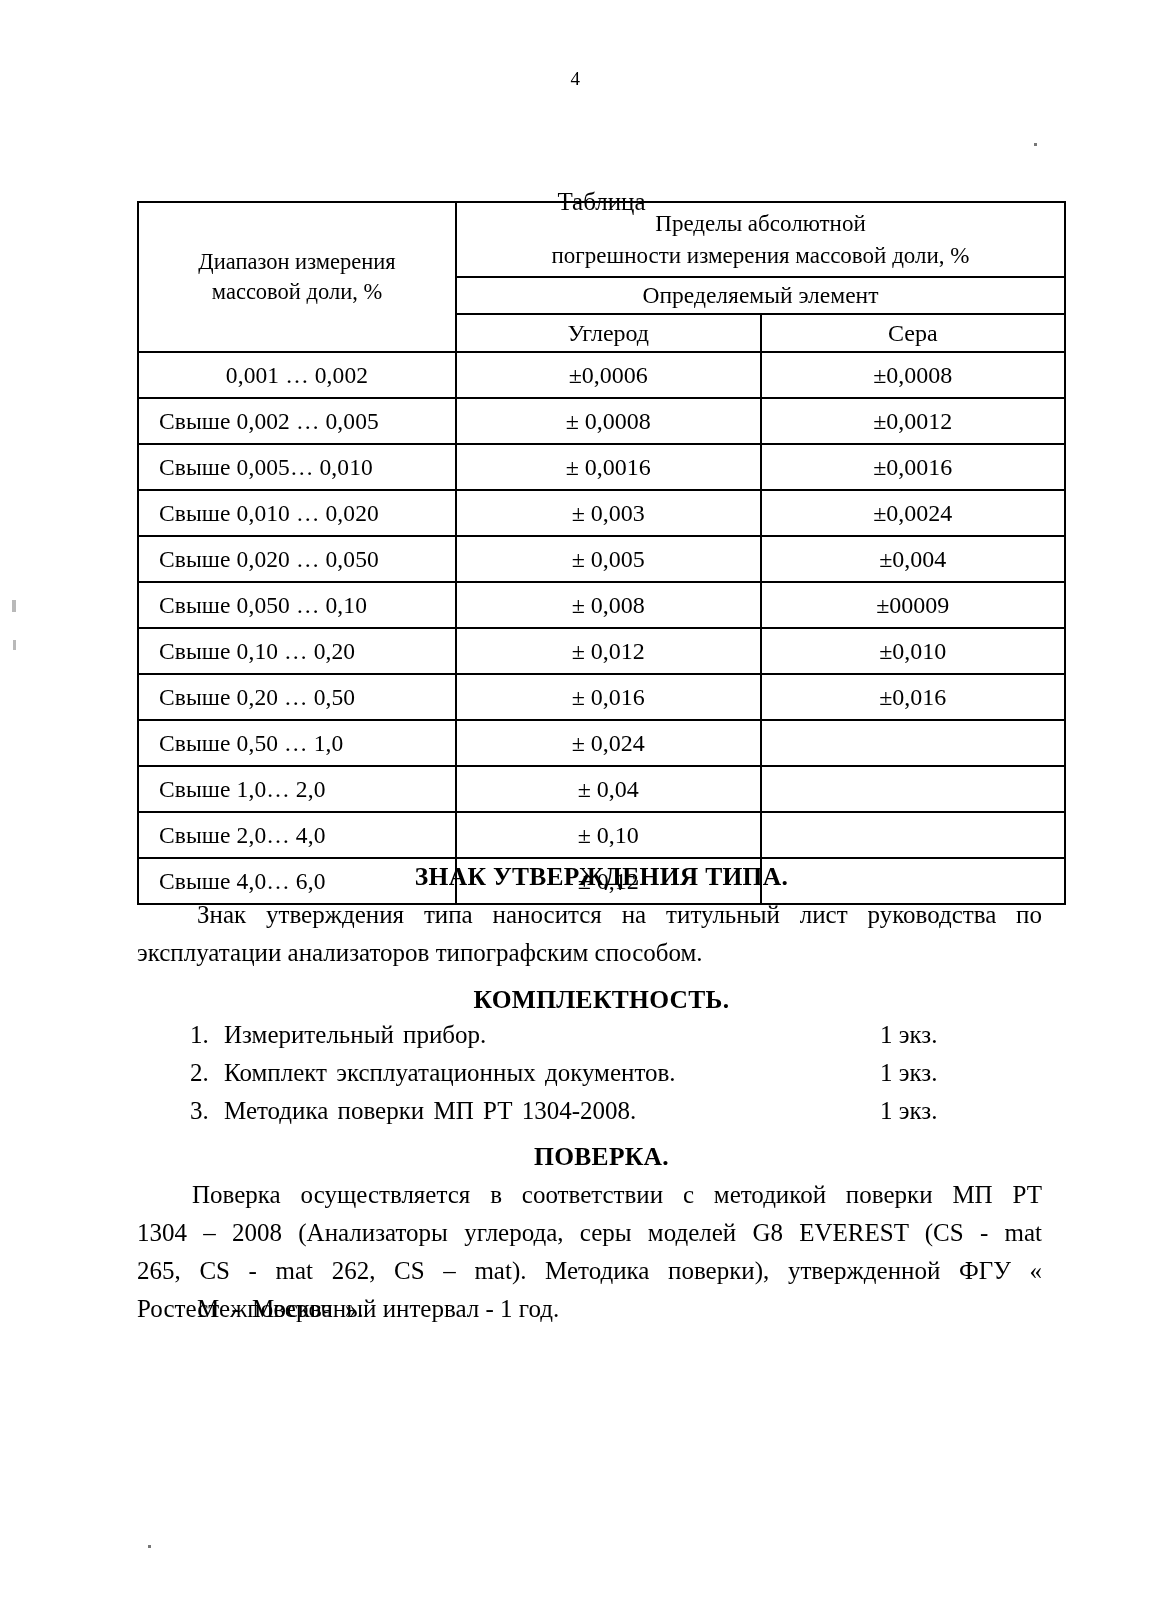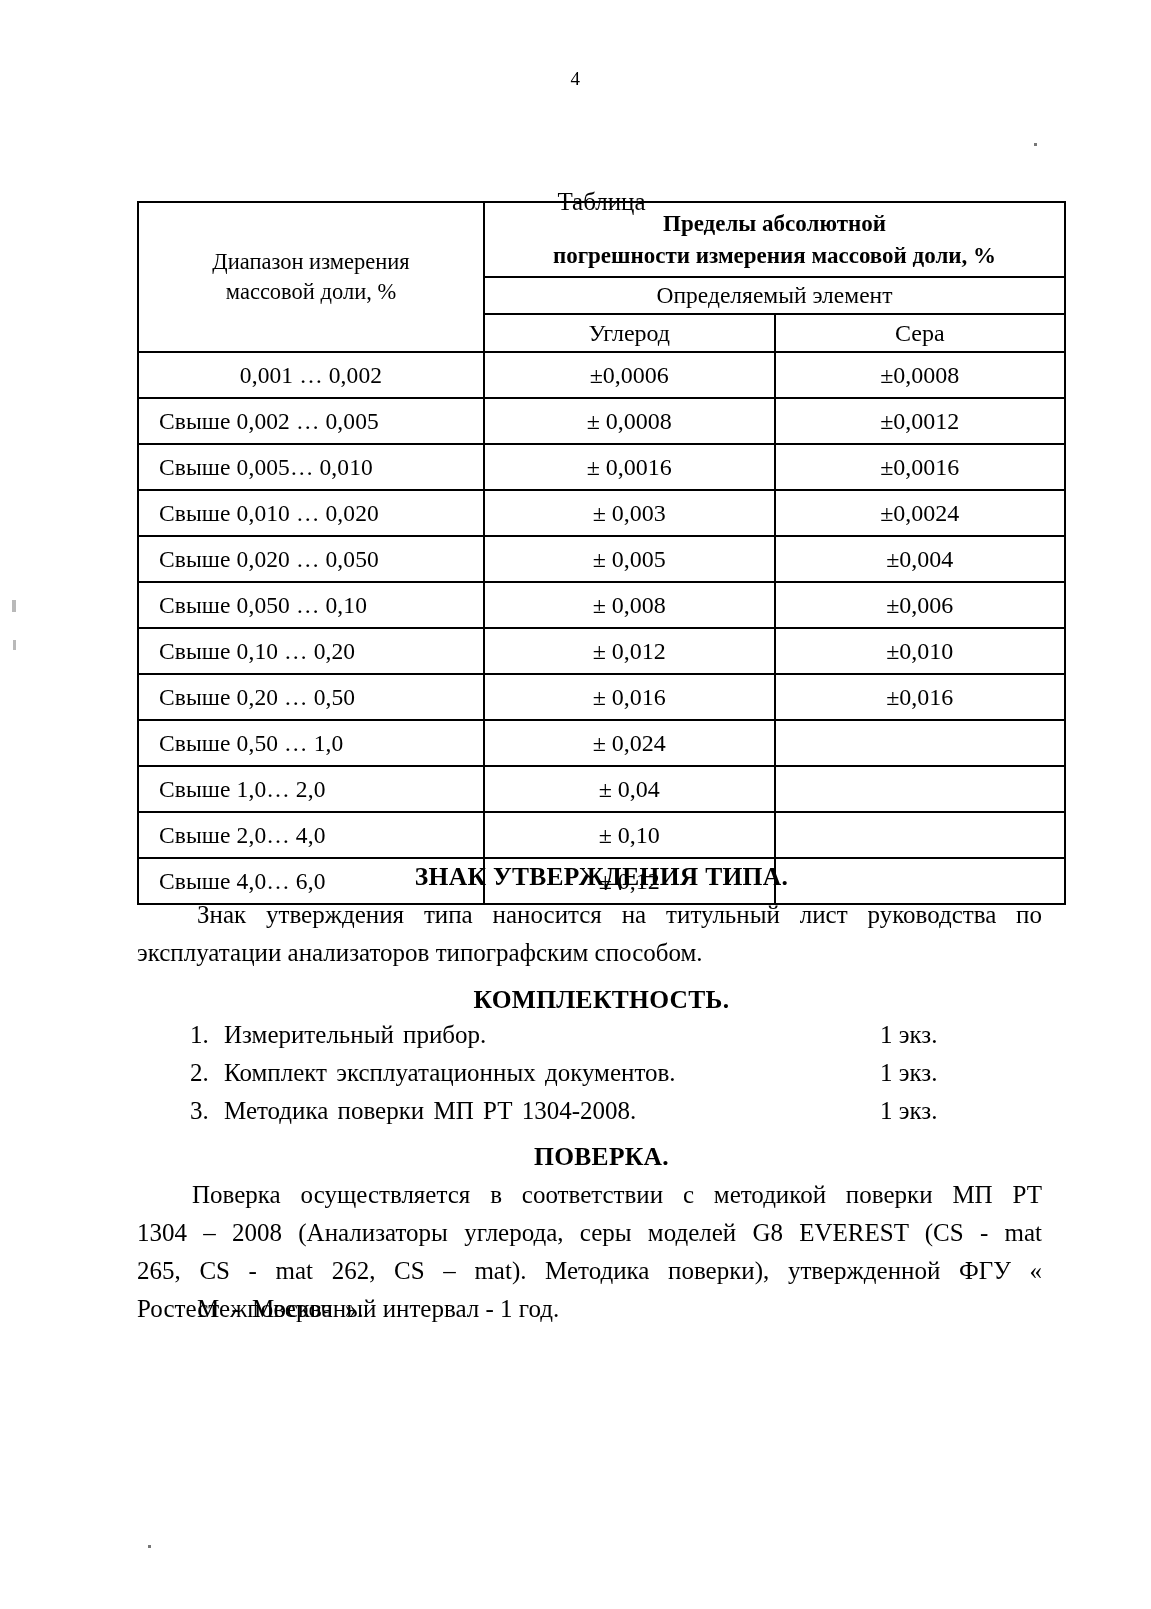--- a/index.html
+++ b/index.html
@@ -68,29 +68,28 @@
     border: 2px solid #000;
     padding: 0;
     font-weight: normal;
     text-align: center;
     vertical-align: middle;
     font-size: 24px;
     line-height: 1.18;
   }
   table.limits .hdr-left {
     width: 300px;
-    padding: 4px 22px;
+    padding: 4px 8px;
     font-size: 22.5px;
     line-height: 1.35;
   }
   table.limits .hdr-top {
     padding: 5px 8px 4px 8px;
     font-size: 23px;
     line-height: 1.40;
-    font-weight: bold;
   }
   table.limits .hdr-mid {
     height: 35px;
     font-size: 23.5px;
   }
   table.limits .hdr-el {
     height: 36px;
     font-size: 24px;
   }
   table.limits td.range {
@@ -237,21 +236,21 @@
             <td class="val col-s">±0,0024</td>
           </tr>
           <tr>
             <td class="range leftish">Свыше 0,020 … 0,050</td>
             <td class="val col-c">± 0,005</td>
             <td class="val col-s">±0,004</td>
           </tr>
           <tr>
             <td class="range leftish">Свыше 0,050 … 0,10</td>
             <td class="val col-c">± 0,008</td>
-            <td class="val col-s">±0,006</td>
+            <td class="val col-s">±00009</td>
           </tr>
           <tr>
             <td class="range leftish">Свыше 0,10 … 0,20</td>
             <td class="val col-c">± 0,012</td>
             <td class="val col-s">±0,010</td>
           </tr>
           <tr>
             <td class="range leftish">Свыше 0,20 … 0,50</td>
             <td class="val col-c">± 0,016</td>
             <td class="val col-s">±0,016</td>

